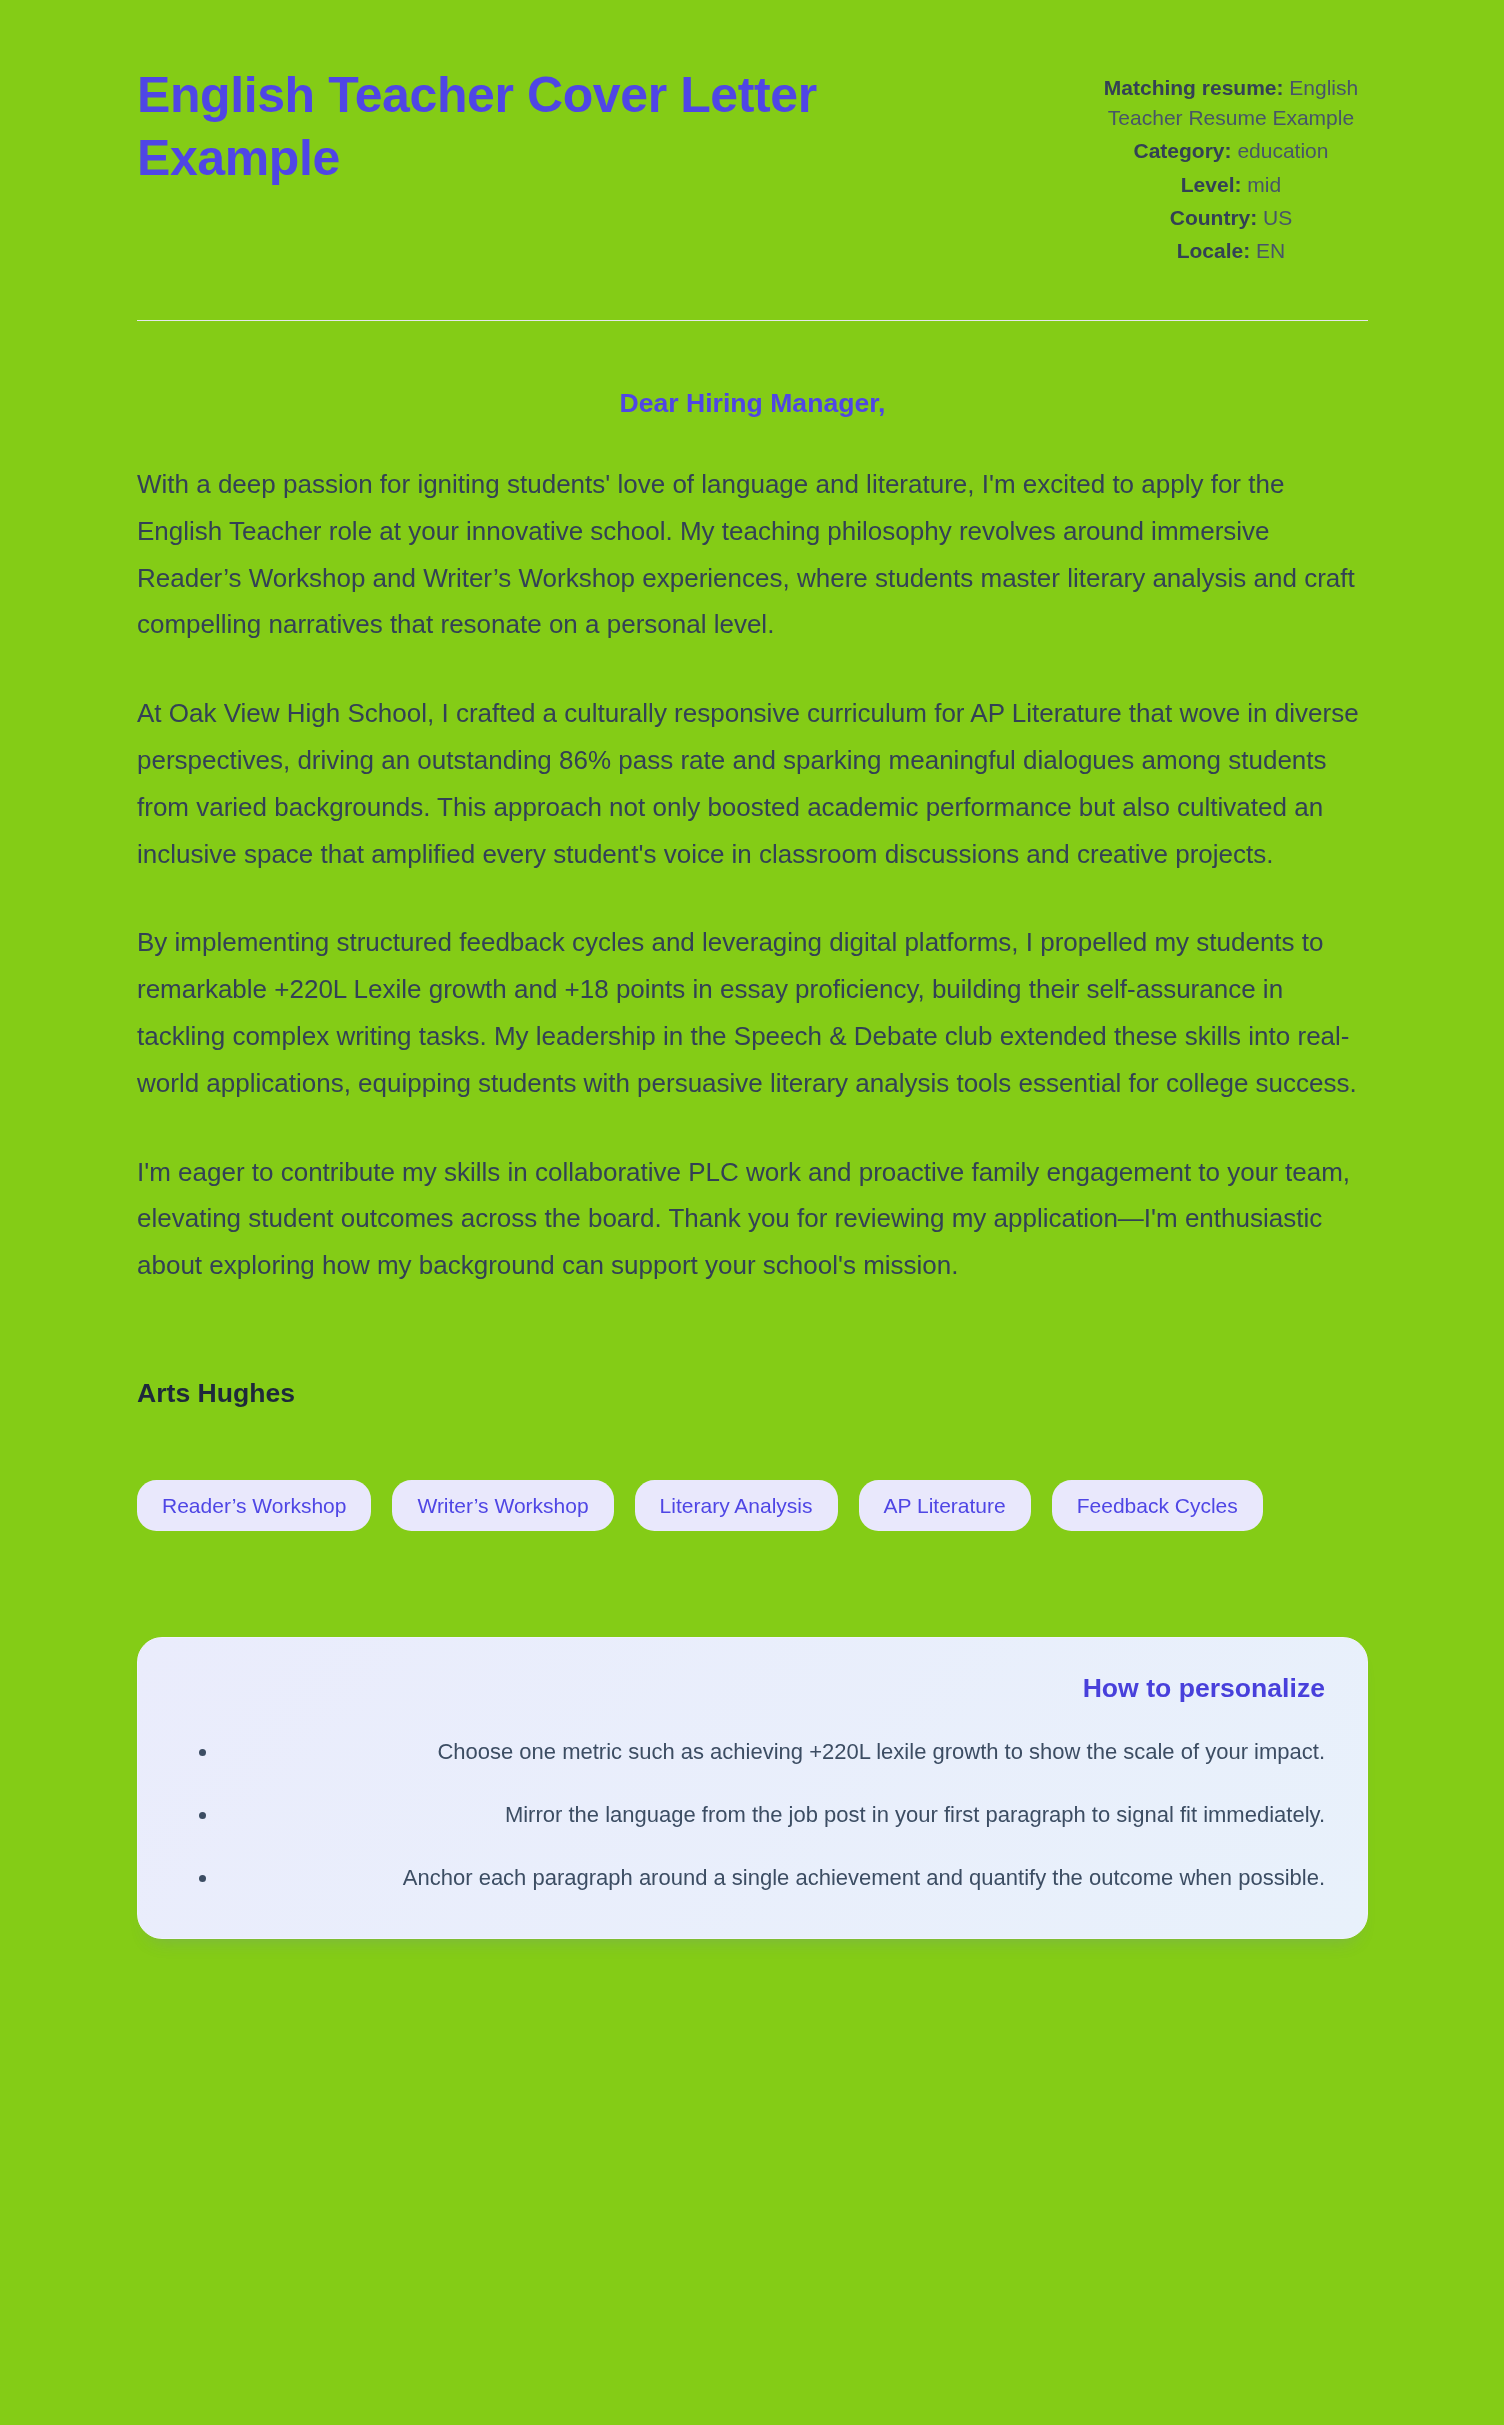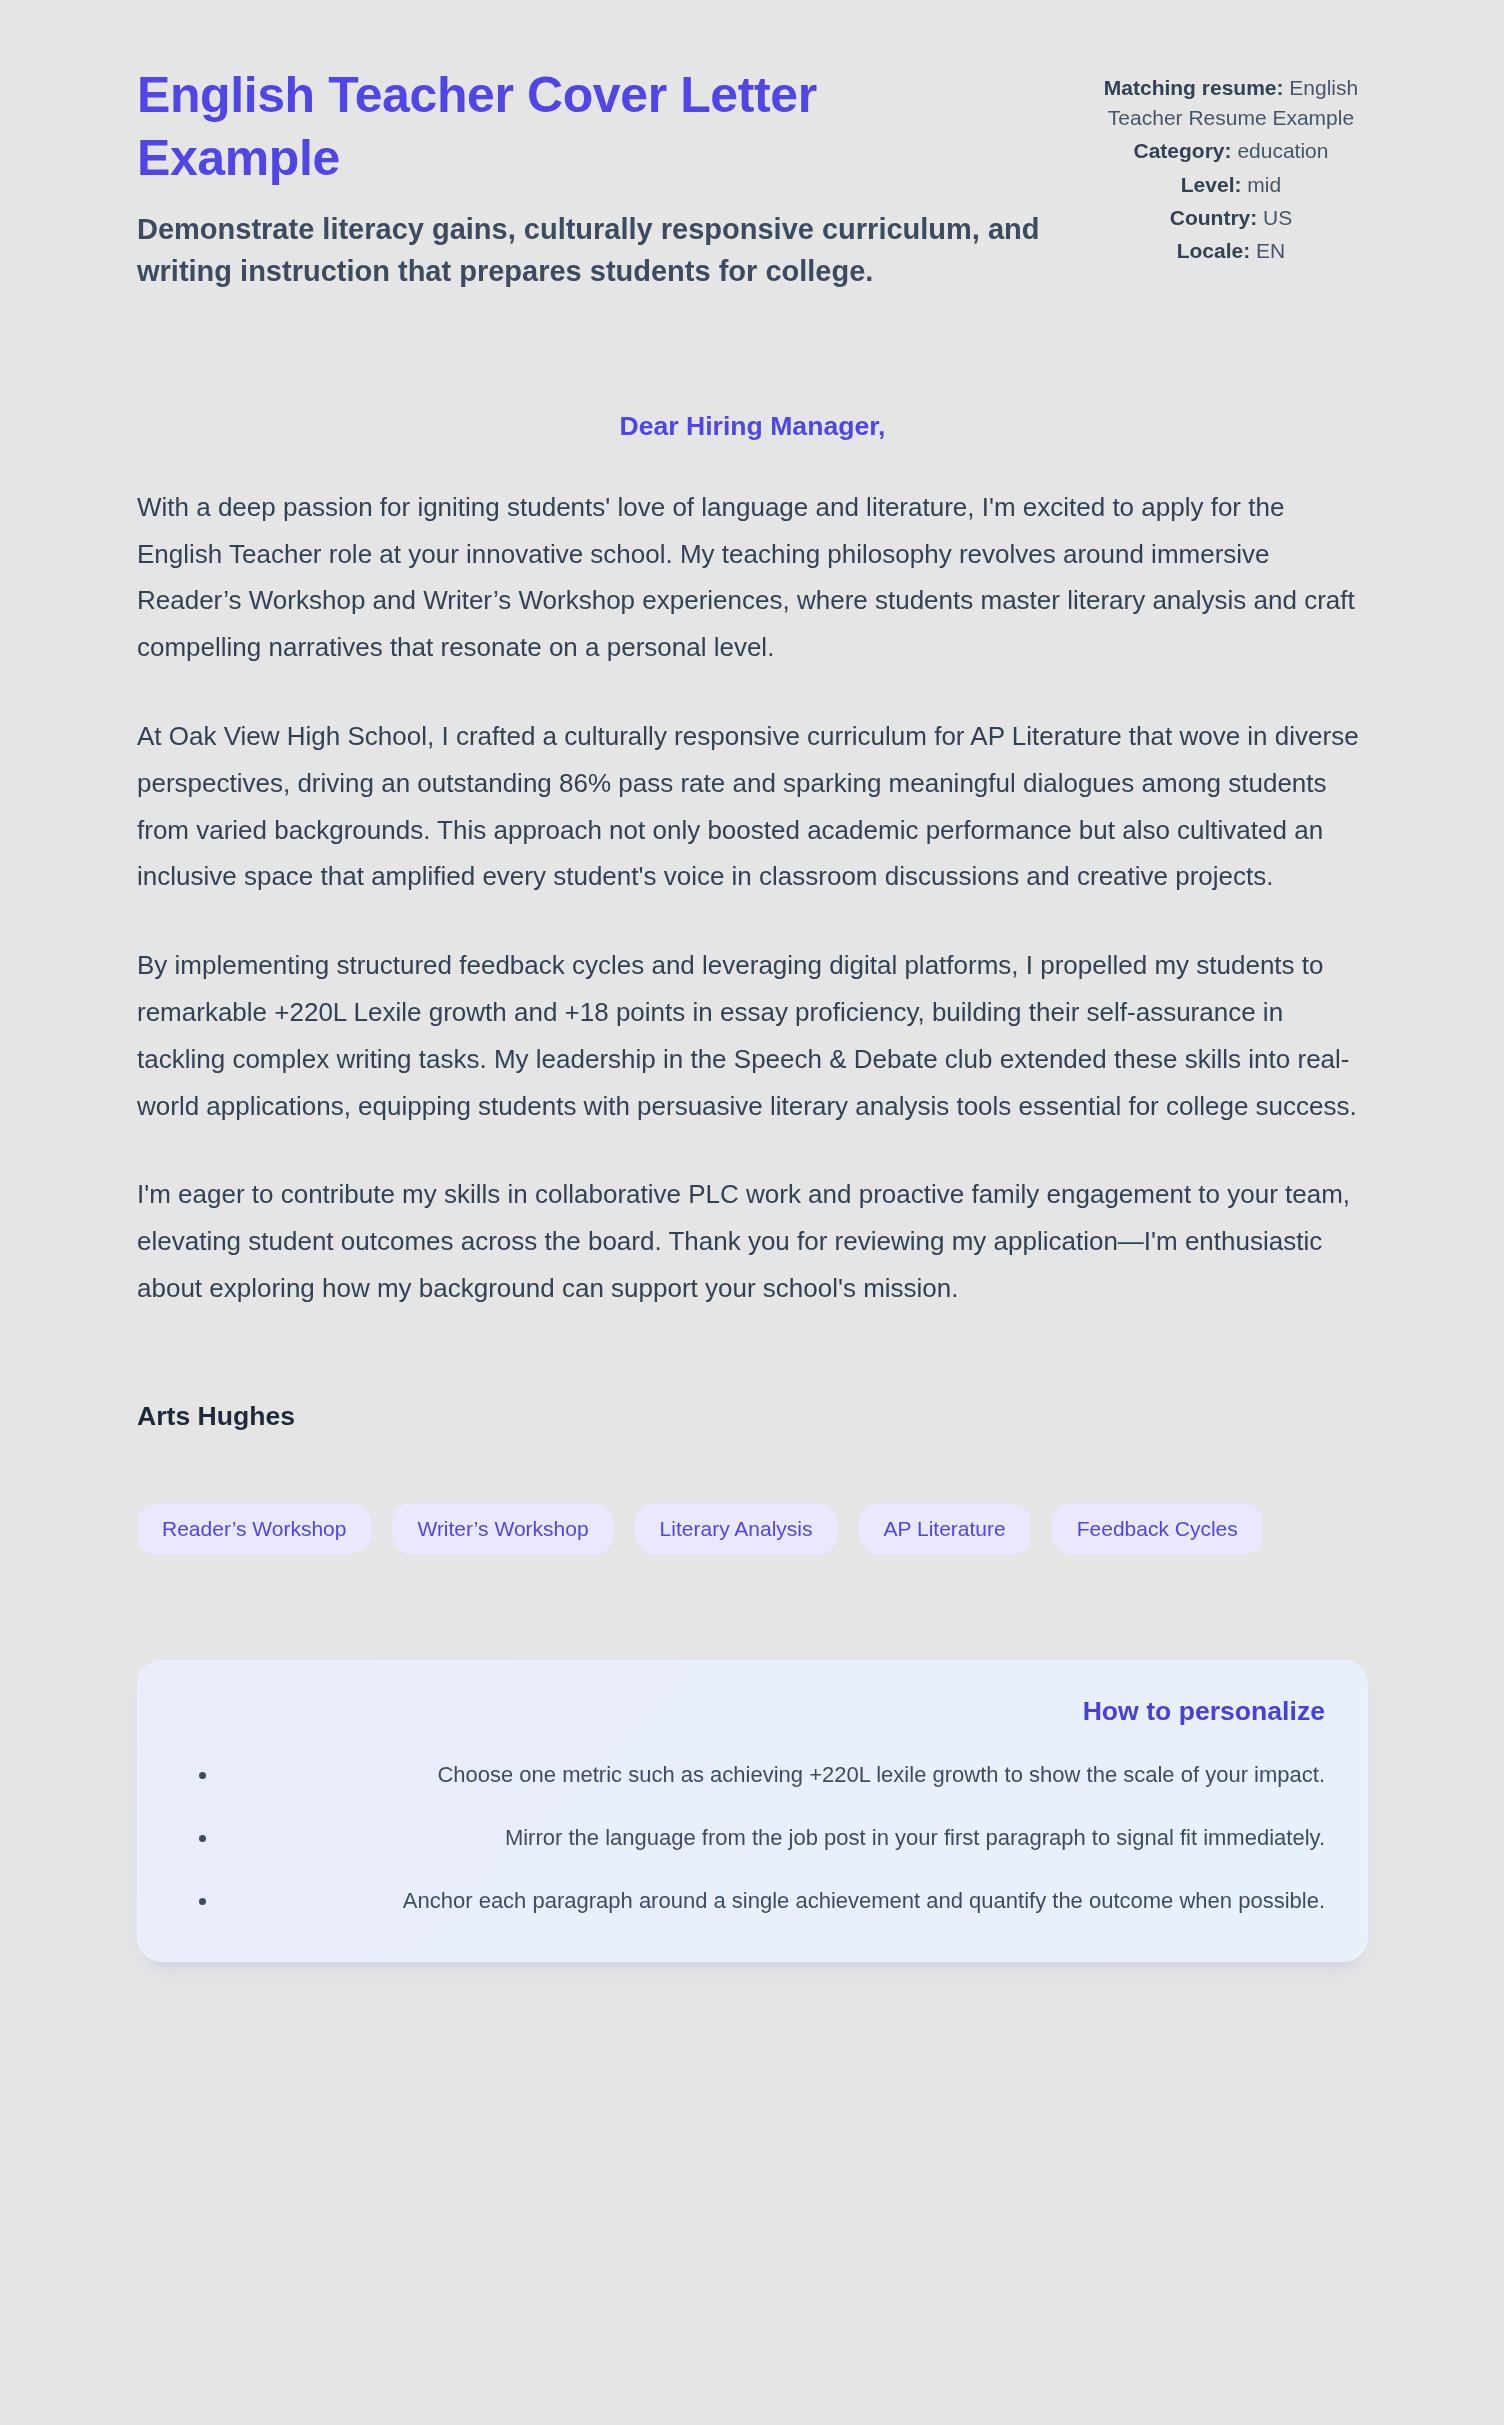--- a/index.html
+++ b/index.html
@@ -5,21 +5,21 @@
   * { box-sizing: border-box; }
   html, body {
     margin: 0;
     padding: 0;
     background: #ffffff;
     font-family: "Liberation Sans", sans-serif;
   }
   .page {
     width: 1505px;
     min-height: 2426px;
-    background: #e5e5e5;
+    background: #84cc16;
     margin: 0 auto;
   }
   .content {
     padding: 64px 137px 0 137px;
   }
 
   
   .header {
     display: flex;
     align-items: flex-start;
@@ -139,21 +139,20 @@
 </style>
 </head>
 <body>
 
 <div class="page">
   <div class="content">
 
     <div class="header">
       <div class="header-left">
         <h1 class="title">English Teacher Cover Letter Example</h1>
-        <p class="subtitle">Demonstrate literacy gains, culturally responsive curriculum, and writing instruction that prepares students for college.</p>
       </div>
       <aside class="meta">
         <div class="meta-line">
           <span class="meta-label">Matching resume:</span>
           <span class="meta-value">English Teacher Resume Example</span>
         </div>
         <div class="meta-line">
           <span class="meta-label">Category:</span>
           <span class="meta-value">education</span>
         </div>

